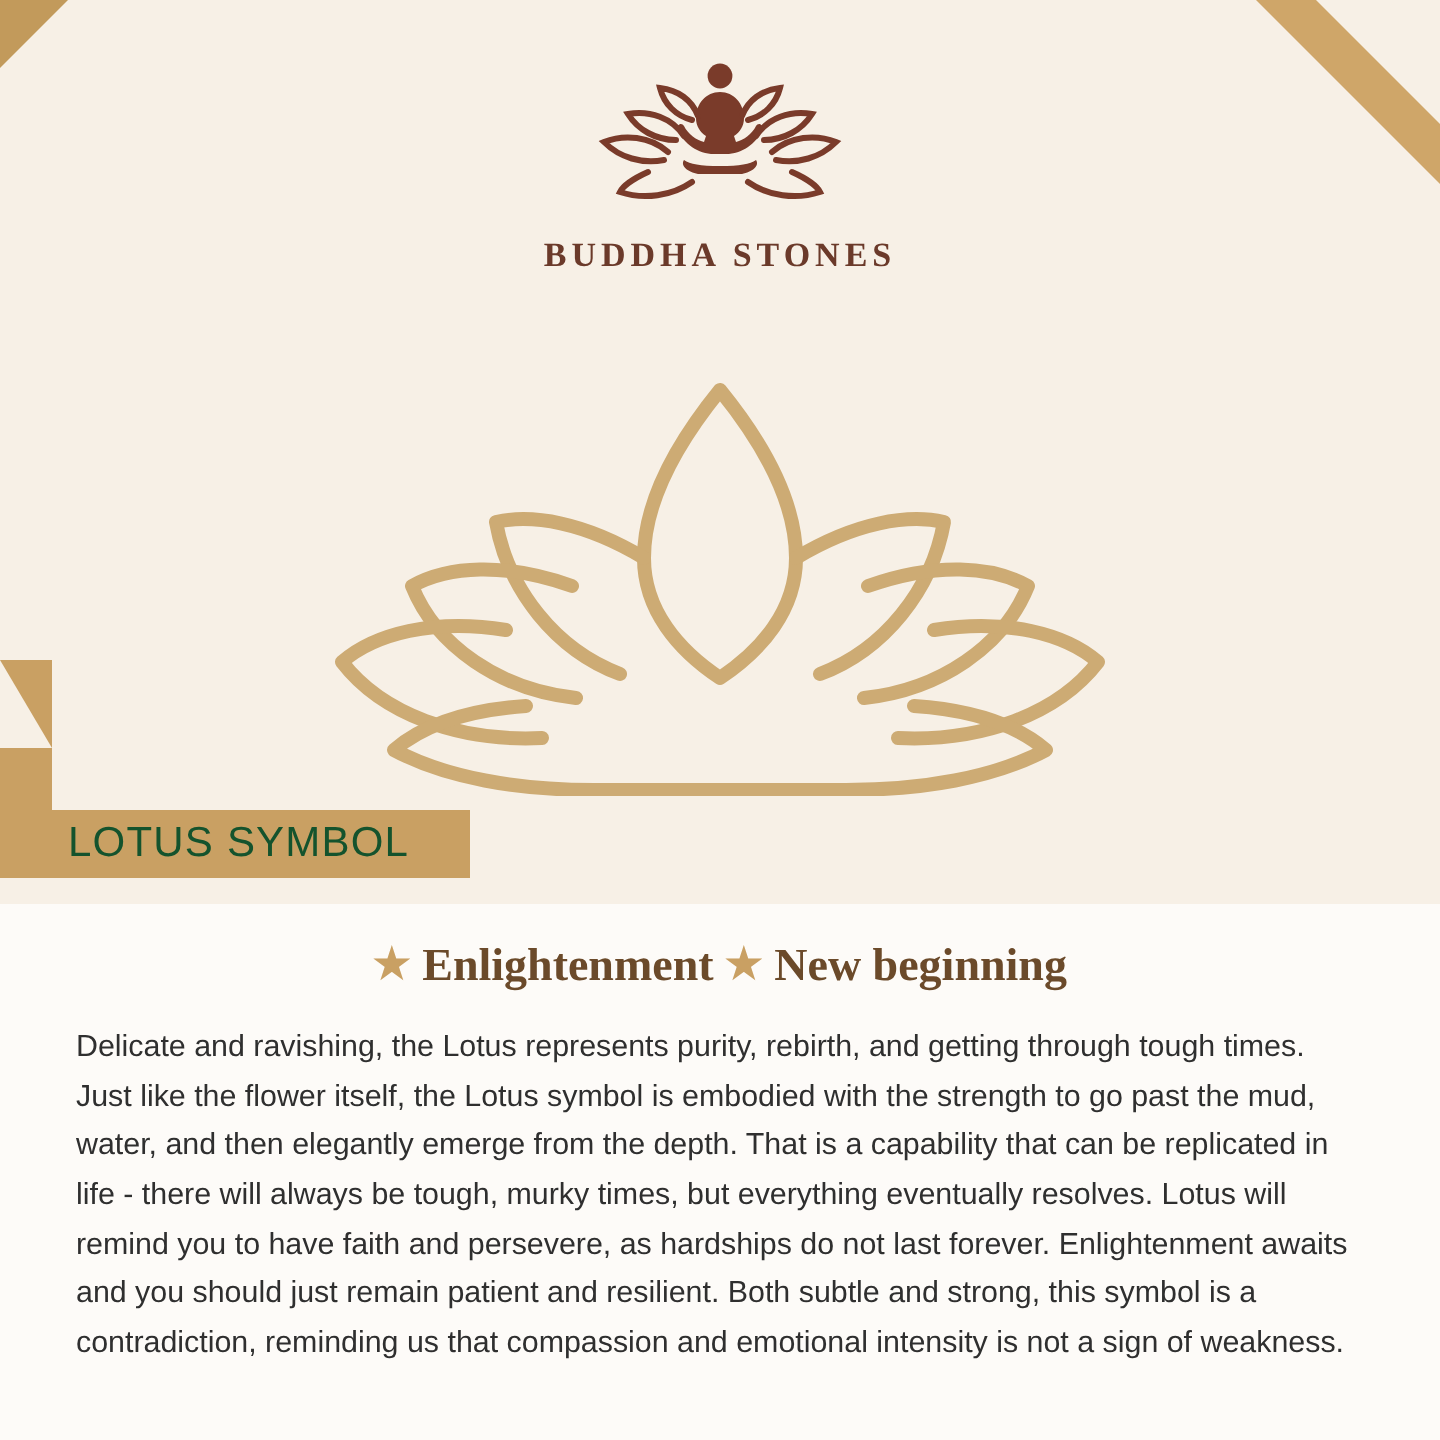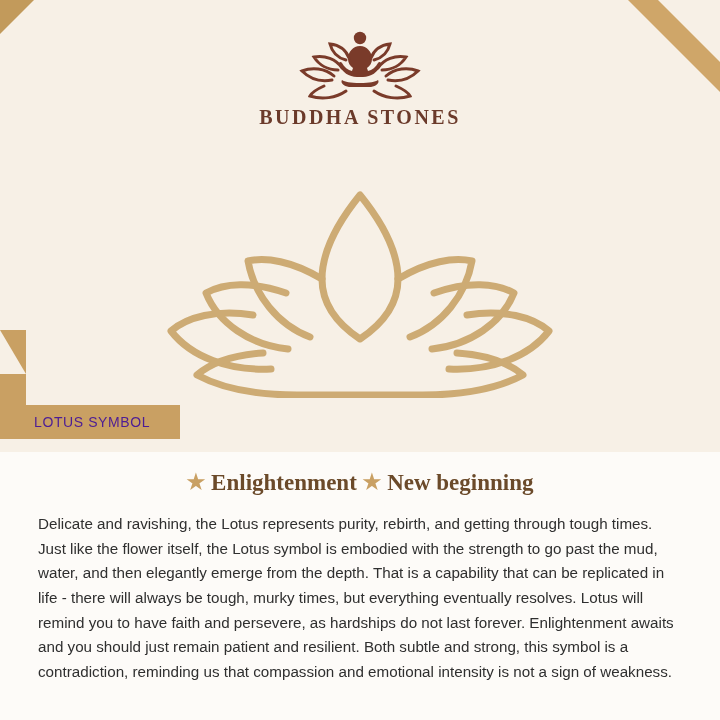--- a/index.html
+++ b/index.html
@@ -69,23 +69,23 @@
     position: absolute;
     top: 24px;
     left: 0; right: 0;
     text-align: center;
   }
   .logo-mark {
     display: block;
     margin: 0 auto;
   }
   .brand-name {
-    margin-top: 4px;
+    margin-top: 16px;
     font-family: "Liberation Serif", serif;
-    font-size: 20px;
+    font-size: 17px;
     font-weight: bold;
     letter-spacing: 2.5px;
     color: #6b3a2a;
   }
 
   
   .title-bar {
     position: absolute;
     top: 127px;
     left: 149px;
@@ -118,22 +118,22 @@
     left: 0;
     top: 405px;
     height: 34px;
     padding: 0 30px 0 34px;
     background: #c9a063;
     display: flex;
     align-items: center;
   }
   .label-ribbon-text {
     font-family: "Liberation Sans", sans-serif;
-    font-size: 14px;
-    color: #4c1d95;
+    font-size: 21px;
+    color: #14532d;
     letter-spacing: 0.6px;
   }
 
   
   .body-panel {
     position: absolute;
     left: 0;
     top: 452px;
     width: 720px;
     bottom: 0;

